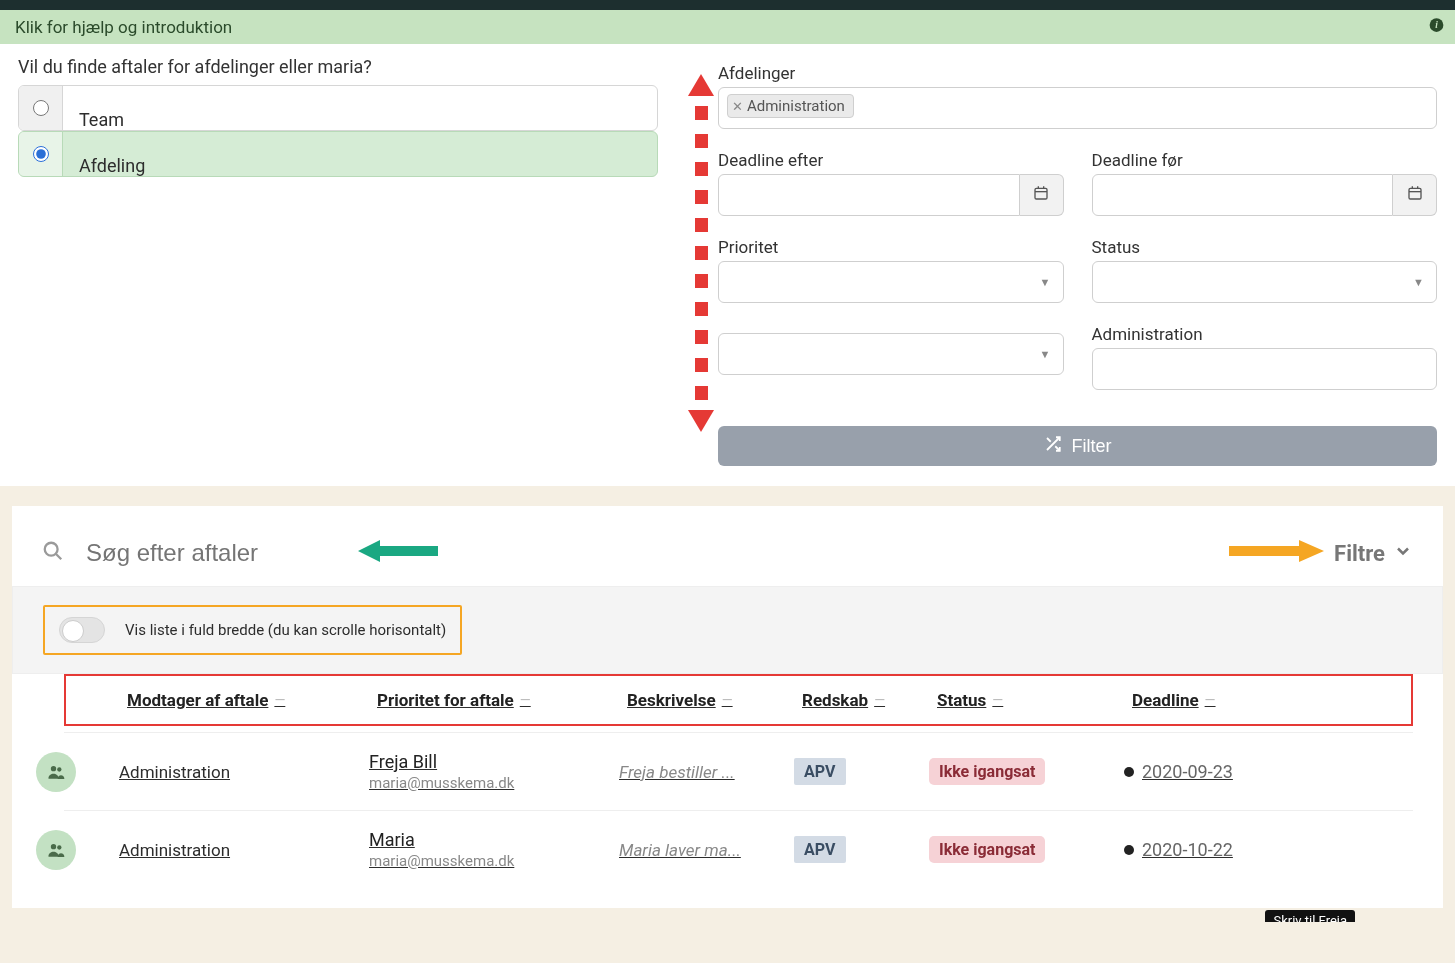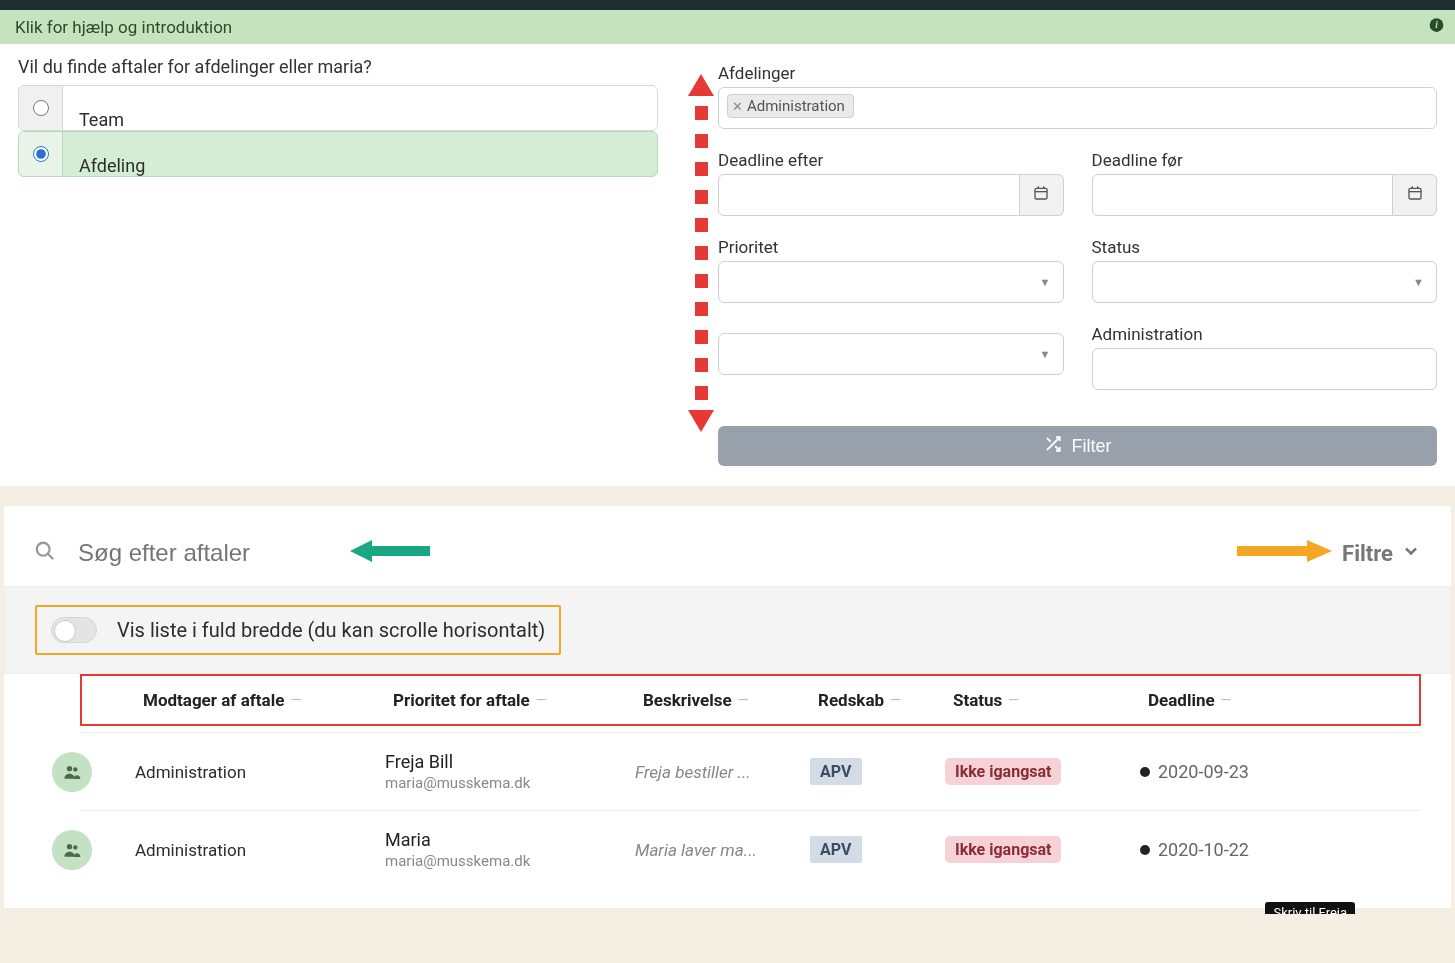--- a/index.html
+++ b/index.html
@@ -206,21 +206,21 @@
   margin: 10px 0;
 }
 .dash {
   width: 13px;
   height: 14px;
   background: #e53935;
 }
 
 .results-panel {
   background: #fff;
-  margin: 4px;
+  margin: 12px;
   padding: 0;
 }
 .search-bar {
   display: flex;
   align-items: center;
   padding: 30px 30px 16px 30px;
   position: relative;
 }
 .search-icon {
   color: #9a9a9a;
@@ -279,21 +279,22 @@
   position: absolute;
   left: 2px;
   top: 2px;
   width: 20px;
   height: 20px;
   background: #fff;
   border-radius: 50%;
   border: 1px solid #ccc;
 }
 .table-wrap {
-  padding: 0 30px 20px 76px;
+  padding: 0 30px 20px 52px;
+  text-decoration: underline;
 }
 .header-box {
   border: 2.5px solid #e53935;
   padding: 8px 6px;
   margin-bottom: 6px;
 }
 .thead-row, .tbody-row {
   display: grid;
   grid-template-columns: 55px 250px 250px 175px 135px 195px 190px;
   align-items: center;
@@ -557,21 +558,21 @@
                   <polyline points="6 9 12 15 18 9"></polyline>
                 </svg>
         </span>
       </span>
     </span>
   </div>
 
   <div class="full-width-bar">
     <div class="yellow-box">
       <span class="switch"></span>
-      <span style="font-size:20px;">Vis liste i fuld bredde (du kan scrolle horisontalt)</span>
+      <span style="font-size:15px;">Vis liste i fuld bredde (du kan scrolle horisontalt)</span>
     </div>
   </div>
 
   <div class="table-wrap">
     <div class="header-box">
       <div class="thead-row">
         <div></div>
         <div class="th">
                 <span>Modtager af aftale</span> 
                 <span class="dash-sort">—</span>

